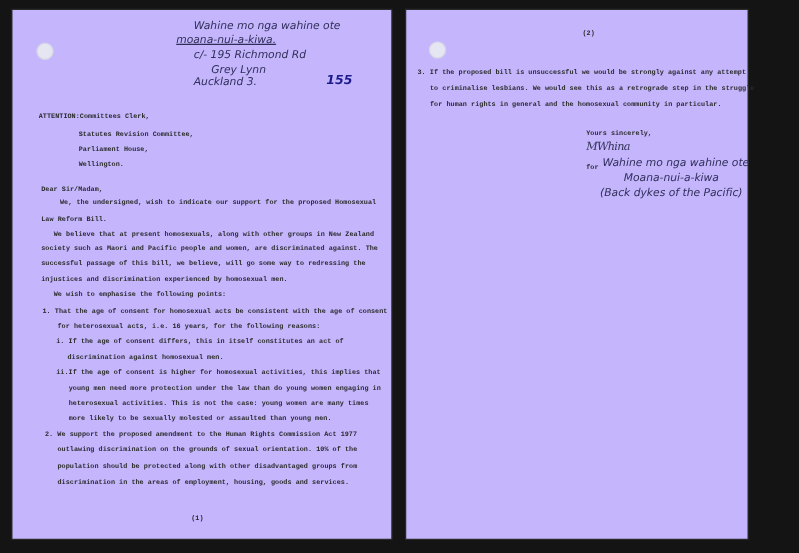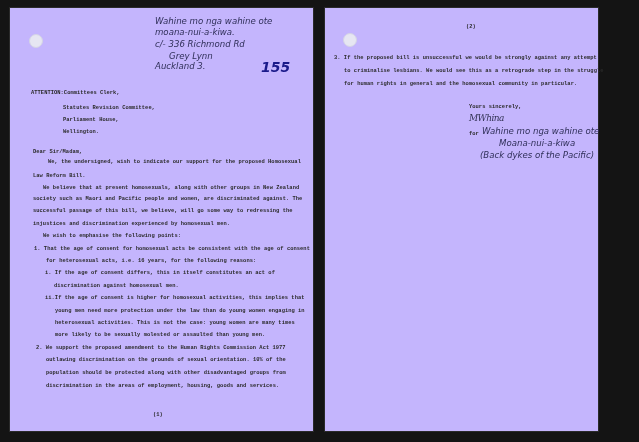--- a/index.html
+++ b/index.html
@@ -18,35 +18,35 @@
   }
   .type {
     position:absolute; font-family:"Liberation Mono", monospace; font-weight:bold;
     font-size:5.4px; color:#2a2a2a; white-space:nowrap; line-height:1;
     letter-spacing:0.05px;
   }
   .hand {
     position:absolute; font-family:"DejaVu Sans", sans-serif; font-size:8.6px;
     color:#2f2f58; white-space:nowrap; line-height:1; font-style:italic; font-weight:300;
   }
-  .hand.blue { color:#1a1a8a; font-weight:bold; font-style:italic; font-size:14px; }
+  .hand.blue { color:#1a1a8a; font-weight:bold; font-style:italic; font-size:10px; }
   .sig {
     position:absolute; font-family:"DejaVu Serif", serif; font-style:italic;
     font-size:9px; color:#333355; letter-spacing:-0.6px;
   }
 </style>
 </head>
 <body>
 
 <div class="page" id="page1">
   <div class="punch" style="left:19px;top:26px;"></div>
 
   <div class="hand" style="left:145px;top:9px;">Wahine mo nga wahine ote</div>
-  <div class="hand" style="left:145px;top:20px;">moana-nui-a-kiwa.</div>
-  <div class="hand" style="left:145px;top:32px;">c/- 336 Richmond Rd</div>
+  <div class="hand" style="left:131px;top:20px;text-decoration:underline;">moana-nui-a-kiwa.</div>
+  <div class="hand" style="left:145px;top:32px;">c/- 195 Richmond Rd</div>
   <div class="hand" style="left:145px;top:44px;padding-left:14px;">Grey Lynn</div>
   <div class="hand" style="left:145px;top:54px;">Auckland 3.</div>
   <div class="hand blue" style="left:251px;top:52px;">155</div>
 
   <div class="type" style="left:21px;top:83px;">ATTENTION:Committees Clerk,</div>
   <div class="type" style="left:53px;top:98px;">Statutes Revision Committee,</div>
   <div class="type" style="left:53px;top:110px;">Parliament House,</div>
   <div class="type" style="left:53px;top:122px;">Wellington.</div>
 
   <div class="type" style="left:23px;top:142px;">Dear Sir/Madam,</div>

